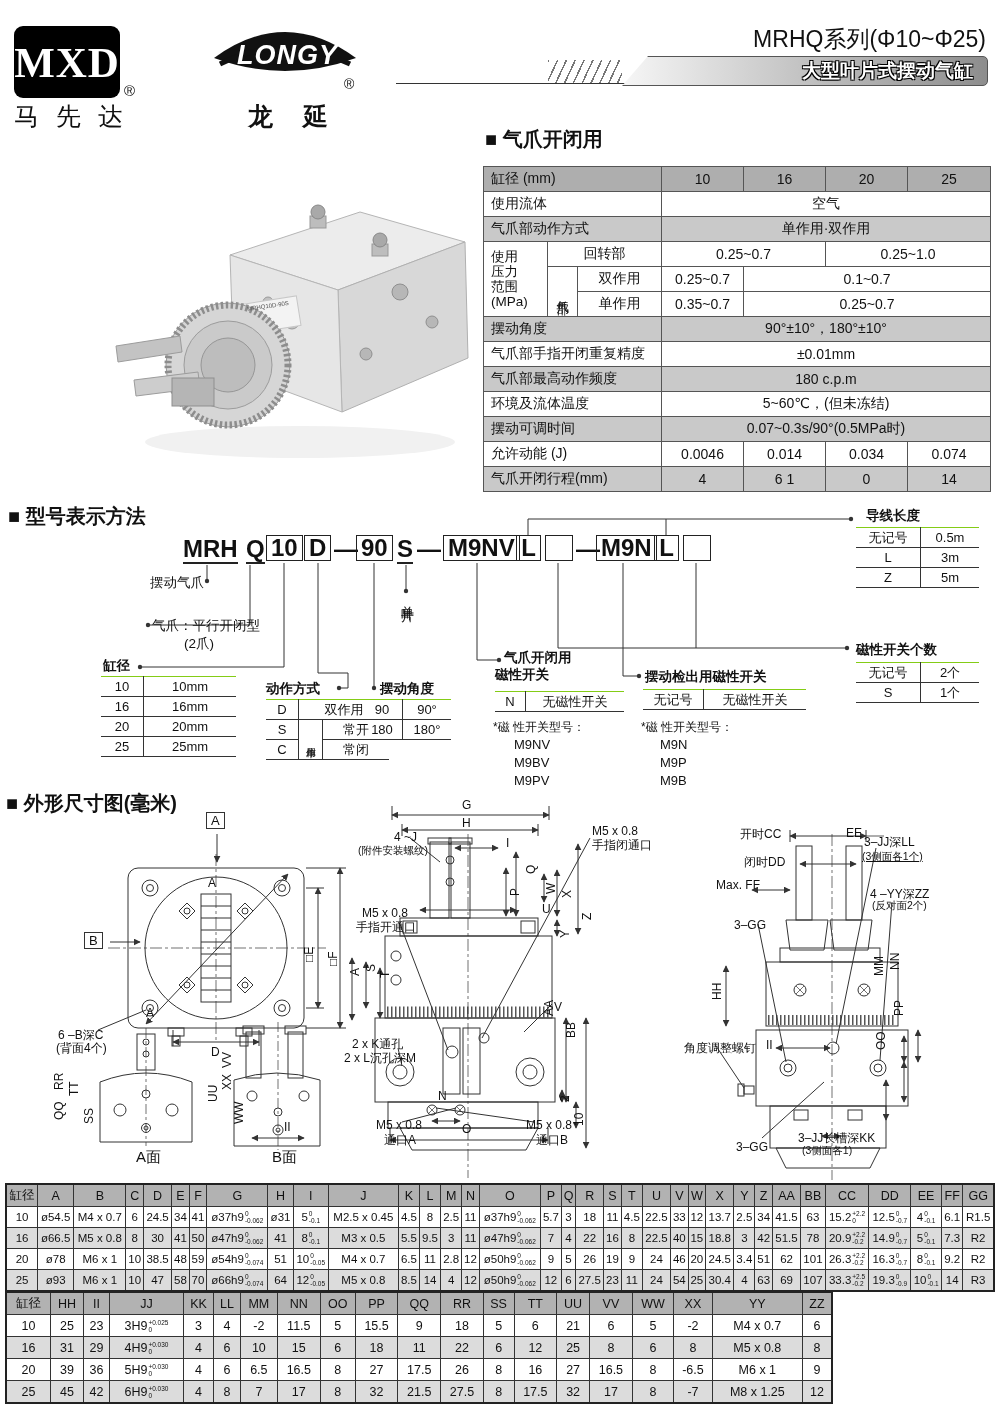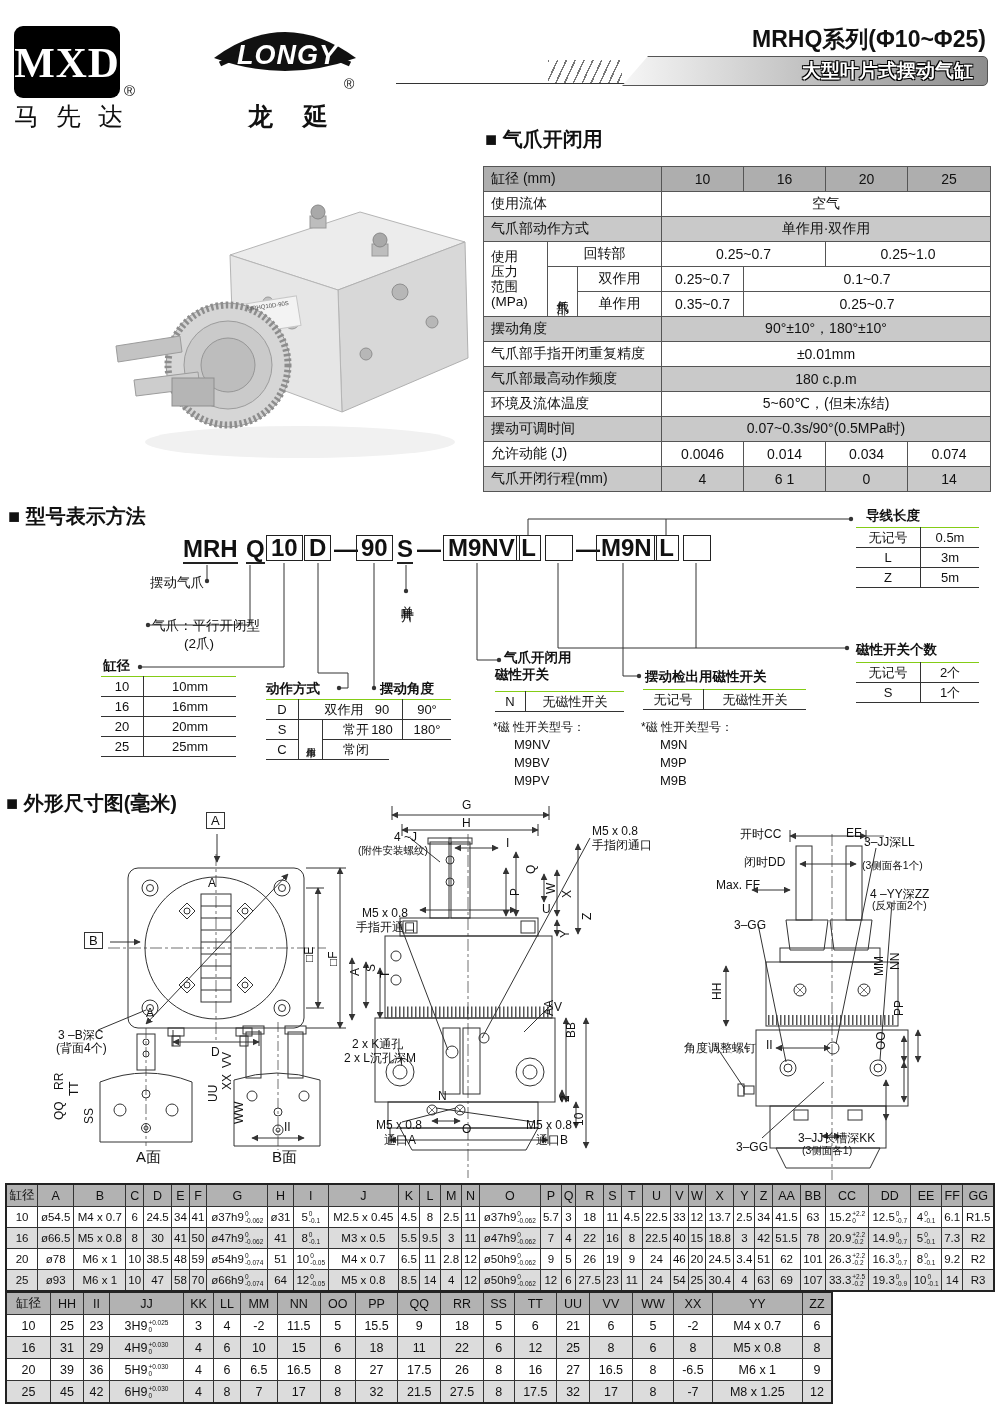--- a/index.html
+++ b/index.html
@@ -8,21 +8,21 @@
   
   .mxd-box{position:absolute;left:14px;top:26px;width:106px;height:72px;background:#000;border-radius:9px;
            display:flex;align-items:center;justify-content:center}
   .mxd-box span{color:#fff;font-weight:bold;font-size:43px;font-family:"Liberation Serif","DejaVu Serif",serif;letter-spacing:1px}
   .reg-mxd{position:absolute;left:124px;top:82px;font-size:15px}
   .mxd-cn{position:absolute;left:14px;top:100px;font-size:25px;font-weight:normal;letter-spacing:17px;white-space:nowrap}
   .longy-svg{position:absolute;left:210px;top:22px}
   .longy-txt{position:absolute;left:237px;top:40px;color:#fff;font-style:italic;font-weight:bold;font-size:27px;letter-spacing:1px}
   .reg-longy{position:absolute;left:344px;top:76px;font-size:14px}
   .longy-cn{position:absolute;left:248px;top:100px;font-size:25px;font-weight:bold;letter-spacing:30px;white-space:nowrap}
-  .series{position:absolute;right:14px;top:24px;font-size:23px;font-weight:bold;white-space:nowrap}
+  .series{position:absolute;right:14px;top:24px;font-size:23px;font-weight:normal;white-space:nowrap}
   .bline{position:absolute;left:396px;top:83px;width:232px;border-top:1.5px solid #333}
   .hatch{position:absolute;left:548px;top:60px;width:74px;height:23px;
          background:repeating-linear-gradient(115deg,#777 0 1.5px,transparent 1.5px 8px)}
   .banner{position:absolute;left:622px;top:56px;width:366px;height:30px;box-sizing:border-box;
           background:linear-gradient(90deg,#f6f6f6,#8d8d8d);border:1px solid #555;border-radius:0 5px 5px 0;
           clip-path:polygon(26px 0,100% 0,100% 100%,0 100%);
           display:flex;align-items:center;justify-content:flex-end;padding-right:14px}
   .banner span{font-size:19px;font-weight:bold;color:#fff;
                text-shadow:1px 1px 0 #000,-1px -1px 0 #000,1px -1px 0 #000,-1px 1px 0 #000}
   
@@ -554,21 +554,21 @@
       </g>
     </svg>
     <div id="dim-labels">
         <span class="dlab bx" style="left: 206px; top: 22px;">A</span>
         <span class="dlab" style="left: 208px; top: 86px;">A</span>
         <span class="dlab bx" style="left: 84px; top: 142px;">B</span>
         <span class="dlab" style="left: 146px; top: 216px;">A</span>
         <span class="dlab rot" style="left: 302px; top: 172px;">□E</span>
         <span class="dlab rot" style="left: 326px; top: 176px;">□F</span>
         <span class="dlab" style="left: 211px; top: 255px;">D</span>
-        <span class="dlab" style="left: 58px; top: 237px;">3 –B深C</span>
+        <span class="dlab" style="left: 58px; top: 237px;">6 –B深C</span>
         <span class="dlab" style="left: 56px; top: 250px;">(背面4个)</span>
         <span class="dlab rot" style="left: 52px; top: 300px;">RR</span>
         <span class="dlab rot" style="left: 67px; top: 306px;">TT</span>
         <span class="dlab rot" style="left: 52px; top: 330px;">QQ</span>
         <span class="dlab rot" style="left: 82px; top: 334px;">SS</span>
         <span class="dlab cap" style="left: 136px; top: 358px;">A面</span>
         <span class="dlab rot" style="left: 220px; top: 278px;">VV</span>
         <span class="dlab rot" style="left: 220px; top: 300px;">XX</span>
         <span class="dlab rot" style="left: 206px; top: 312px;">UU</span>
         <span class="dlab rot" style="left: 232px; top: 334px;">WW</span>
@@ -603,21 +603,21 @@
         <span class="dlab rot" style="left: 572px; top: 336px;">10</span>
         <span class="dlab" style="left: 376px; top: 328px;">M5 x 0.8</span>
         <span class="dlab" style="left: 384px; top: 342px;">通口A</span>
         <span class="dlab" style="left: 462px; top: 332px;">O</span>
         <span class="dlab" style="left: 526px; top: 328px;">M5 x 0.8</span>
         <span class="dlab" style="left: 536px; top: 342px;">通口B</span>
         <span class="dlab" style="left: 740px; top: 36px;">开时CC</span>
         <span class="dlab" style="left: 846px; top: 36px;">EE</span>
         <span class="dlab" style="left: 744px; top: 64px;">闭时DD</span>
         <span class="dlab" style="left: 864px; top: 44px;">3–JJ深LL</span>
-        <span class="dlab sm" style="left: 862px; top: 69px;">(3侧面各1个)</span>
+        <span class="dlab sm" style="left: 862px; top: 60px; text-decoration: underline;">(3侧面各1个)</span>
         <span class="dlab" style="left: 716px; top: 88px;">Max. FF</span>
         <span class="dlab" style="left: 870px; top: 96px;">4 –YY深ZZ</span>
         <span class="dlab sm" style="left: 872px; top: 109px;">(反对面2个)</span>
         <span class="dlab" style="left: 734px; top: 128px;">3–GG</span>
         <span class="dlab rot" style="left: 710px; top: 210px;">HH</span>
         <span class="dlab" style="left: 766px; top: 248px;">II</span>
         <span class="dlab rot" style="left: 872px; top: 186px;">MM</span>
         <span class="dlab rot" style="left: 888px; top: 180px;">NN</span>
         <span class="dlab rot" style="left: 892px; top: 226px;">PP</span>
         <span class="dlab rot" style="left: 874px; top: 260px;">OO</span>

